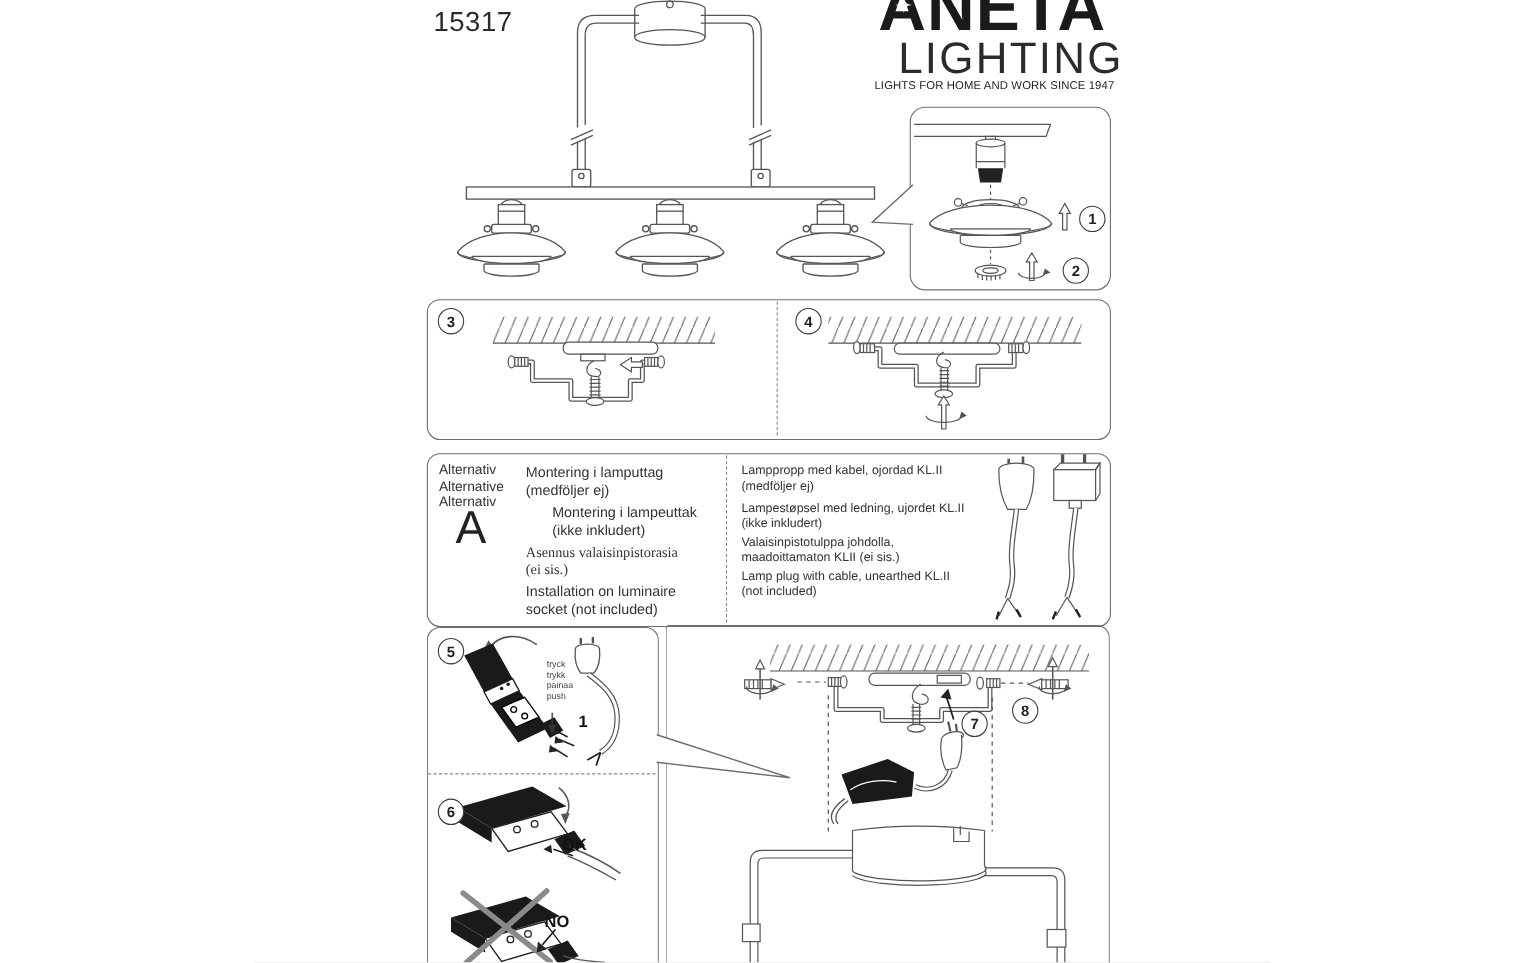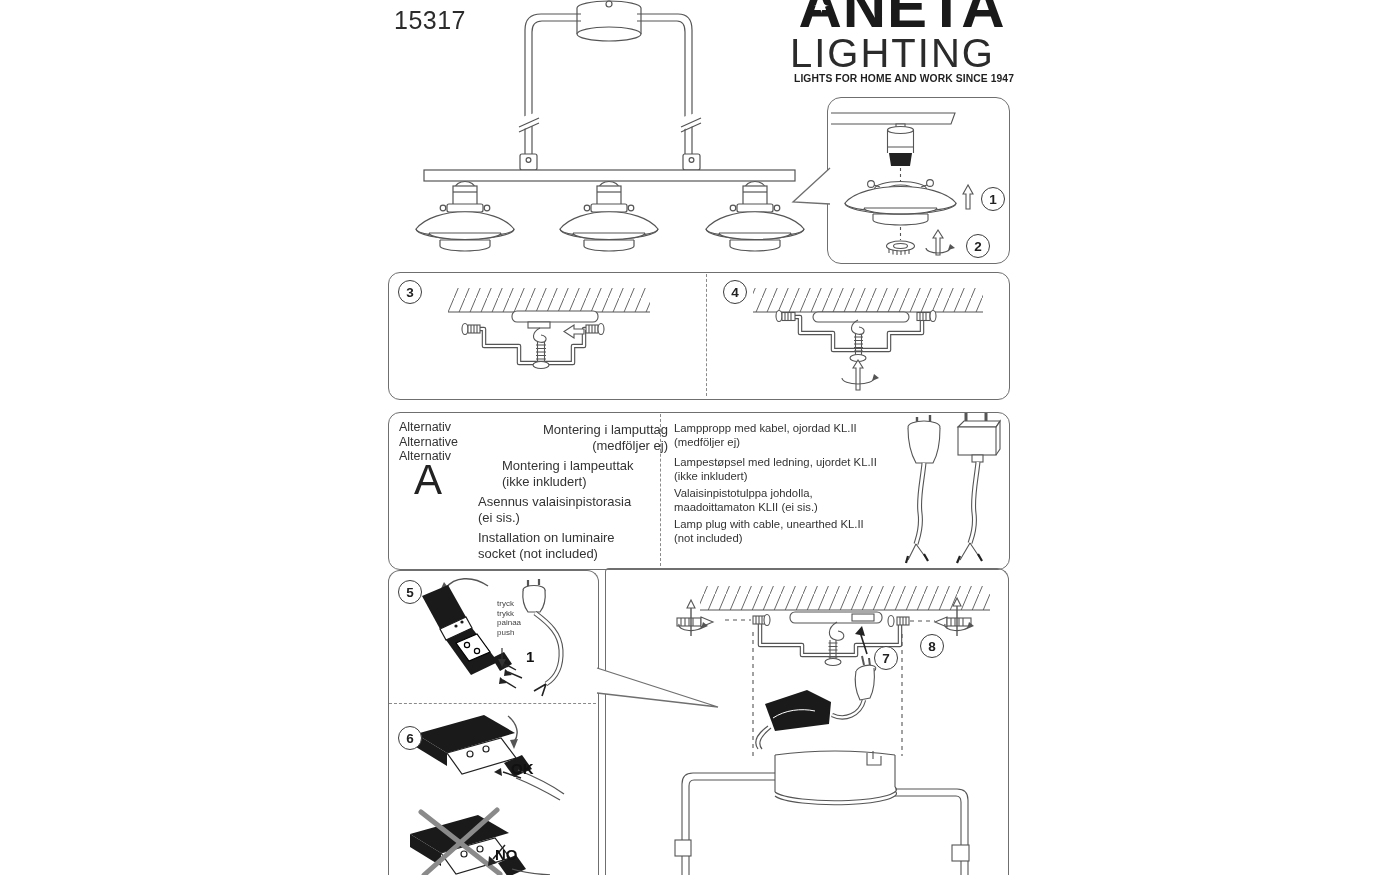--- a/index.html
+++ b/index.html
@@ -8,33 +8,33 @@
   svg{position:absolute;overflow:visible;}
   .box{position:absolute;border:1.4px solid #6f6f6f;background:transparent;z-index:1;}
   .divider-v{position:absolute;border-left:1.3px dashed #8a8a8a;width:0;z-index:1;}
   .divider-h{position:absolute;border-top:1.3px dashed #8a8a8a;height:0;z-index:1;}
   .circle-num{position:absolute;width:22px;height:22px;border:1.5px solid #3c3c3c;border-radius:50%;
       background:#fff;display:flex;align-items:center;justify-content:center;
       font-size:13.5px;font-weight:bold;color:#222;z-index:6;}
   .model{position:absolute;left:394px;top:6px;font-size:25px;color:#2b2b2b;z-index:4;letter-spacing:0.5px;}
   .logo-brand{position:absolute;left:791px;top:-28px;width:222px;text-align:center;
       font-size:60px;font-weight:800;letter-spacing:1px;color:#1a1a1a;z-index:4;}
-  .logo-sub{position:absolute;left:790px;top:31px;width:222px;
+  .logo-sub{position:absolute;left:808px;top:31px;width:222px;text-align:center;
       font-size:40px;font-weight:300;letter-spacing:2px;color:#2b2b2b;z-index:4;}
   .logo-tag{position:absolute;left:794px;top:73px;width:220px;text-align:center;white-space:nowrap;
-      font-size:10.3px;font-weight:700;letter-spacing:0.1px;color:#1f1f1f;z-index:4;}
+      font-size:10.3px;font-weight:400;letter-spacing:0.1px;color:#1f1f1f;z-index:4;}
   .logo-star{position:absolute;color:#ffffff;z-index:5;line-height:1;}
   .alt-label{position:absolute;left:399px;top:420px;font-size:12.5px;line-height:14.5px;color:#333;z-index:4;}
   .alt-letter{position:absolute;left:414px;top:456px;font-size:42px;color:#222;z-index:4;}
   .alt-item{position:absolute;left:478px;width:190px;font-size:13px;line-height:16px;color:#333;z-index:4;}
   .plug-item{position:absolute;left:674px;width:220px;font-size:11.3px;line-height:13.8px;color:#333;z-index:4;}
   .push-labels{position:absolute;left:497px;top:599px;font-size:8px;line-height:9.6px;color:#444;z-index:4;}
   .wire-num{position:absolute;left:526px;top:648px;font-size:15px;font-weight:bold;color:#111;z-index:4;}
   .ok-label{position:absolute;left:511px;top:760px;font-size:15px;font-weight:bold;color:#111;z-index:4;}
-  .no-label{position:absolute;left:495px;top:830px;font-size:15px;font-weight:bold;color:#111;z-index:4;margin-top:16px;}
+  .no-label{position:absolute;left:495px;top:830px;font-size:15px;font-weight:bold;color:#111;z-index:4;}
   .callout{z-index:3;}
   .drawing{z-index:2;}
 </style>
 </head>
 <body>
 
 <div id="page">
 
   <div class="model">15317</div>
   <div class="logo-brand">ANETA</div>
@@ -215,29 +215,29 @@
   <div class="circle-num" style="left:723px;top:280px;">4</div>
 
   <div class="box" style="left:388px;top:412px;width:620px;height:156px;border-radius:12px;"></div>
   <div class="divider-v" style="left:660px;top:414px;height:152px;"></div>
   <div class="alt-label">
     <div>Alternativ</div>
     <div>Alternative</div>
     <div>Alternativ</div>
   </div>
   <div class="alt-letter">A</div>
-  <div class="alt-item" style="top:422px;text-align:right;">
+  <div class="alt-item" style="top:422px;">
     <div>Montering i lamputtag</div>
     <div>(medföljer ej)</div>
   </div>
   <div class="alt-item" style="top:458px;margin-left:24px;">
     <div>Montering i lampeuttak</div>
     <div>(ikke inkludert)</div>
   </div>
-  <div class="alt-item" style="top:494px;">
+  <div class="alt-item" style="top:494px;font-family:Liberation Serif, serif;">
     <div>Asennus valaisinpistorasia</div>
     <div>(ei sis.)</div>
   </div>
   <div class="alt-item" style="top:530px;">
     <div>Installation on luminaire</div>
     <div>socket (not included)</div>
   </div>
   <div class="plug-item" style="top:422px;">
     <div>Lamppropp med kabel, ojordad KL.II</div>
     <div>(medföljer ej)</div>

